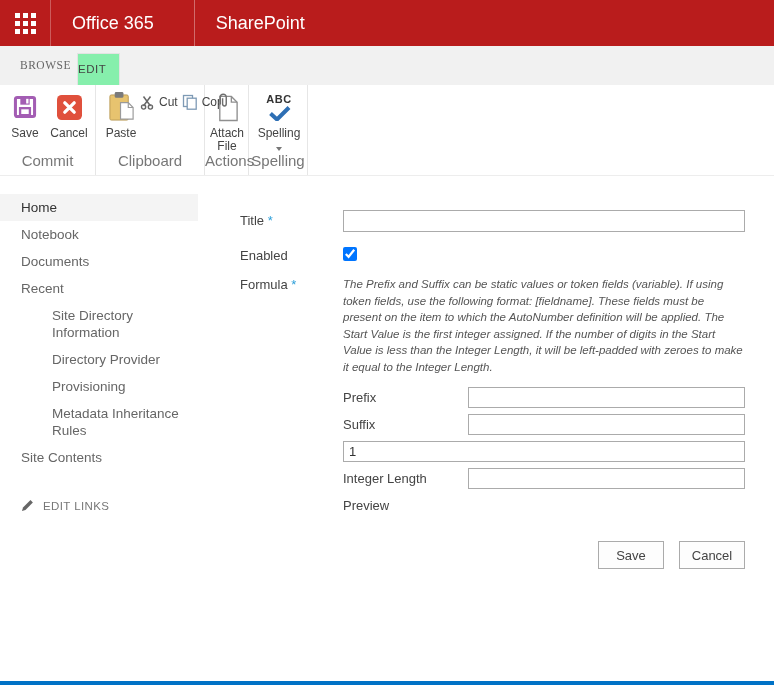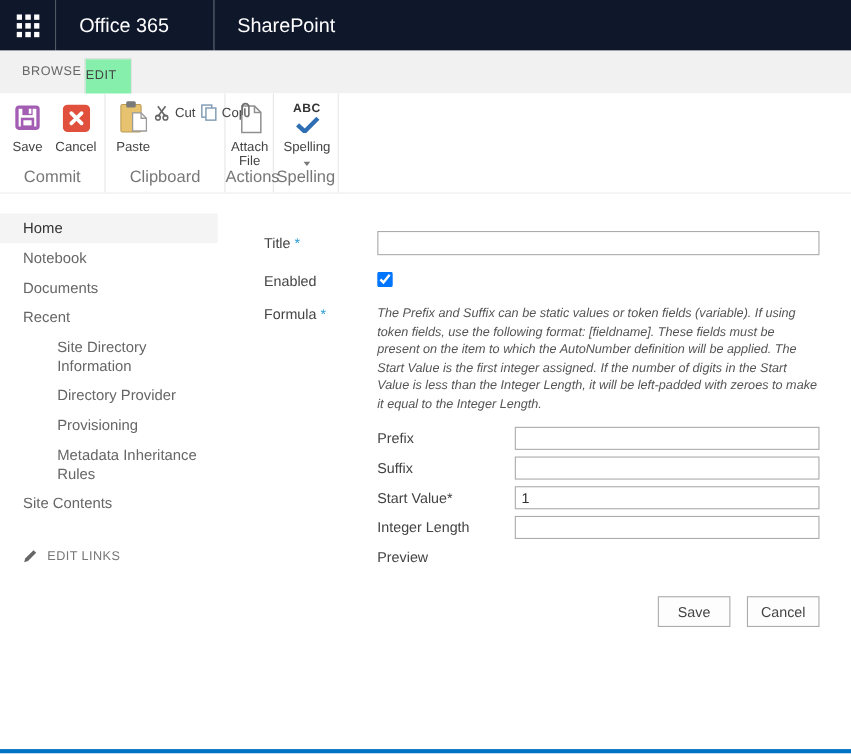--- a/index.html
+++ b/index.html
@@ -2,33 +2,33 @@
 <html><head>
 <meta charset="utf-8">
 <style>
   * { box-sizing: border-box; margin: 0; padding: 0; }
   html,body { background:#fff; }
   body { width:774px; height:685px; position:relative; overflow:hidden;
          font-family:"Liberation Sans", sans-serif; color:#444; }
 
   
   .suitebar { position:absolute; top:0; left:0; right:0; height:46px;
-              background:#0f172a; display:flex; align-items:center; }
+              background:#b91c1c; display:flex; align-items:center; }
   .waffle-btn { width:51px; height:46px; display:flex; align-items:center;
                 justify-content:center; border-right:1px solid rgba(255,255,255,.28);
                 cursor:pointer; flex:none; }
   .suite-brand { color:#fff; font-size:18px; margin-left:21px; white-space:nowrap; }
   .suite-divider { width:1px; height:46px; background:rgba(255,255,255,.35);
                    margin-left:40px; flex:none; }
   .suite-app { color:#fff; font-size:18px; margin-left:21px; white-space:nowrap; }
 
   
   .tabrow { position:absolute; top:46px; left:0; right:0; height:39px; background:#f1f1f1; }
   .tab { position:absolute; font-size:11.5px; letter-spacing:.5px; color:#666; cursor:pointer; }
-  .tab-browse { left:20px; top:0; height:39px; line-height:39px; }
+  .tab-browse { left:20px; top:0; height:39px; line-height:39px;font-family:Liberation Serif, serif; }
   .tab-edit { left:77px; top:7px; height:33px; width:43px; background:#86efac;
               border:1px solid #e3e3e3; border-bottom:none; 
               line-height:31px; color:#444; }
 
   
   .ribbon { position:absolute; top:85px; left:0; right:0; height:91px; background:#fff;
             border-bottom:1px solid #ededed; }
   .rgroup { position:absolute; top:0; bottom:0; border-right:1px solid #e6e6e6; }
   .g-commit   { left:0;     width:96px; }
   .g-clipboard{ left:96px;  width:109px; }
@@ -249,21 +249,20 @@
 
       <div class="subrow">
         <div class="sublabel">Prefix</div>
         <input type="text" value="" style="">
       </div>
       <div class="subrow">
         <div class="sublabel">Suffix</div>
         <input type="text" value="" style="">
       </div>
       <div class="subrow">
-        <div class="sublabel">Start Value*</div>
         <input type="text" value="1" style="">
       </div>
       <div class="subrow">
         <div class="sublabel">Integer Length</div>
         <input type="text" value="" style="">
       </div>
       <div class="subrow preview-row">
         <div class="sublabel">Preview</div>
       </div>
     </div>

